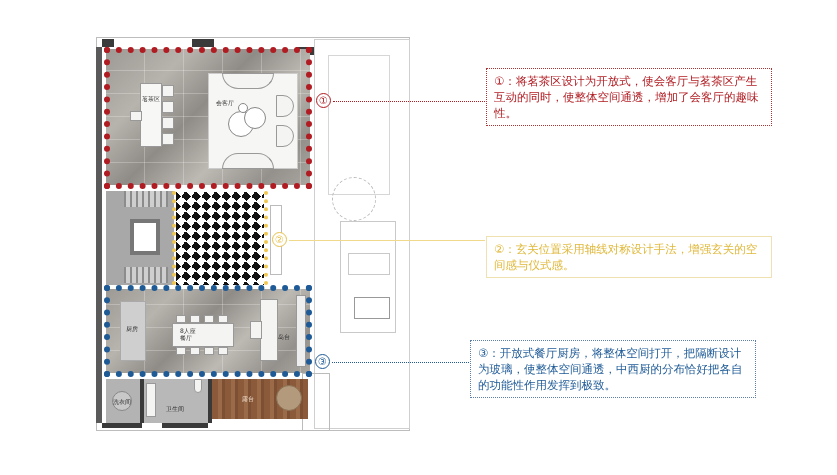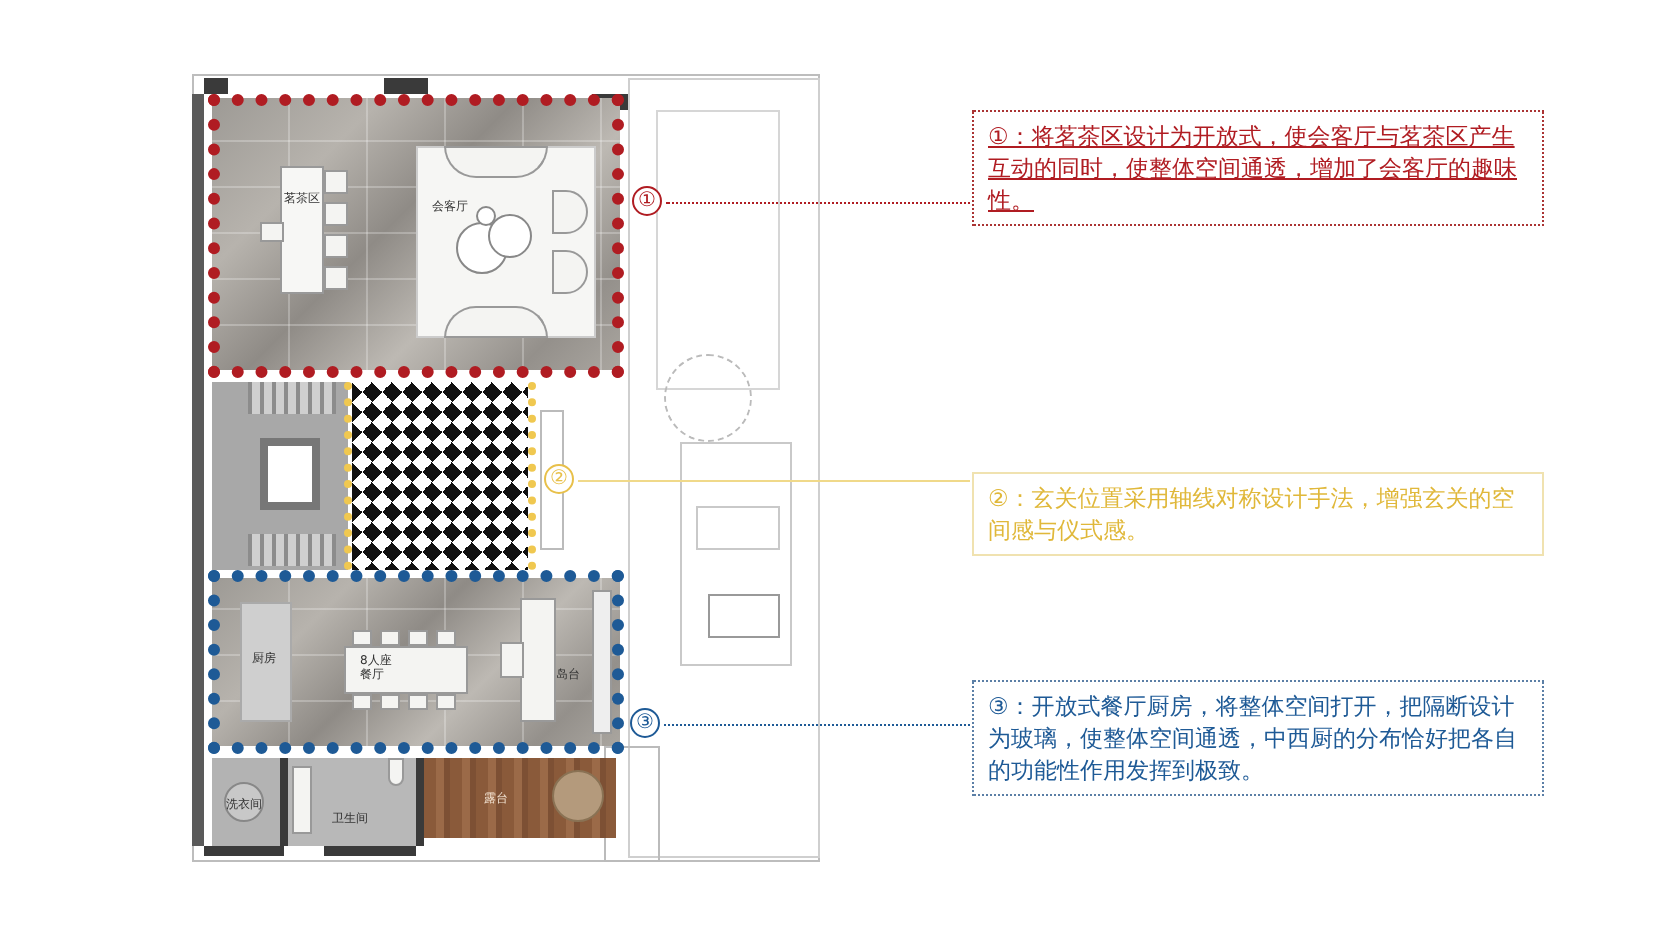--- a/index.html
+++ b/index.html
@@ -123,15 +123,15 @@
 </div>
 
 <div class="marker" style="left:316px;top:93px;border:1px solid #b01c22;color:#b01c22;">①</div>
 <div class="marker" style="left:272px;top:232px;border:1px solid #e8c04a;color:#e8c04a;">②</div>
 <div class="marker" style="left:315px;top:354px;border:1px solid #1e5a96;color:#1e5a96;">③</div>
 
 <div class="leader" style="left:333px;top:101px;width:152px;border-color:#b01c22;"></div>
 <div class="leader" style="left:289px;top:240px;width:196px;border-color:#f0d98a;border-top-style:solid;"></div>
 <div class="leader" style="left:332px;top:362px;width:153px;border-color:#1e5a96;"></div>
 
-<div class="note" style="left:486px;top:55px;width:286px;height:58px;border-color:#a33;color:#b01c22;text-decoration:underline;">①：将茗茶区设计为开放式，使会客厅与茗茶区产生互动的同时，使整体空间通透，增加了会客厅的趣味性。</div>
+<div class="note" style="left:486px;top:68px;width:286px;height:58px;border-color:#a33;color:#b01c22;">①：将茗茶区设计为开放式，使会客厅与茗茶区产生互动的同时，使整体空间通透，增加了会客厅的趣味性。</div>
 <div class="note" style="left:486px;top:236px;width:286px;height:42px;border-color:#f0e2b0;border-style:solid;color:#e0b83a;">②：玄关位置采用轴线对称设计手法，增强玄关的空间感与仪式感。</div>
-<div class="note" style="left:486px;top:340px;width:286px;height:58px;border-color:#5b7fa6;color:#1e5a96;">③：开放式餐厅厨房，将整体空间打开，把隔断设计为玻璃，使整体空间通透，中西厨的分布恰好把各自的功能性作用发挥到极致。</div>
+<div class="note" style="left:470px;top:340px;width:286px;height:58px;border-color:#5b7fa6;color:#1e5a96;">③：开放式餐厅厨房，将整体空间打开，把隔断设计为玻璃，使整体空间通透，中西厨的分布恰好把各自的功能性作用发挥到极致。</div>
 
 </body></html>

